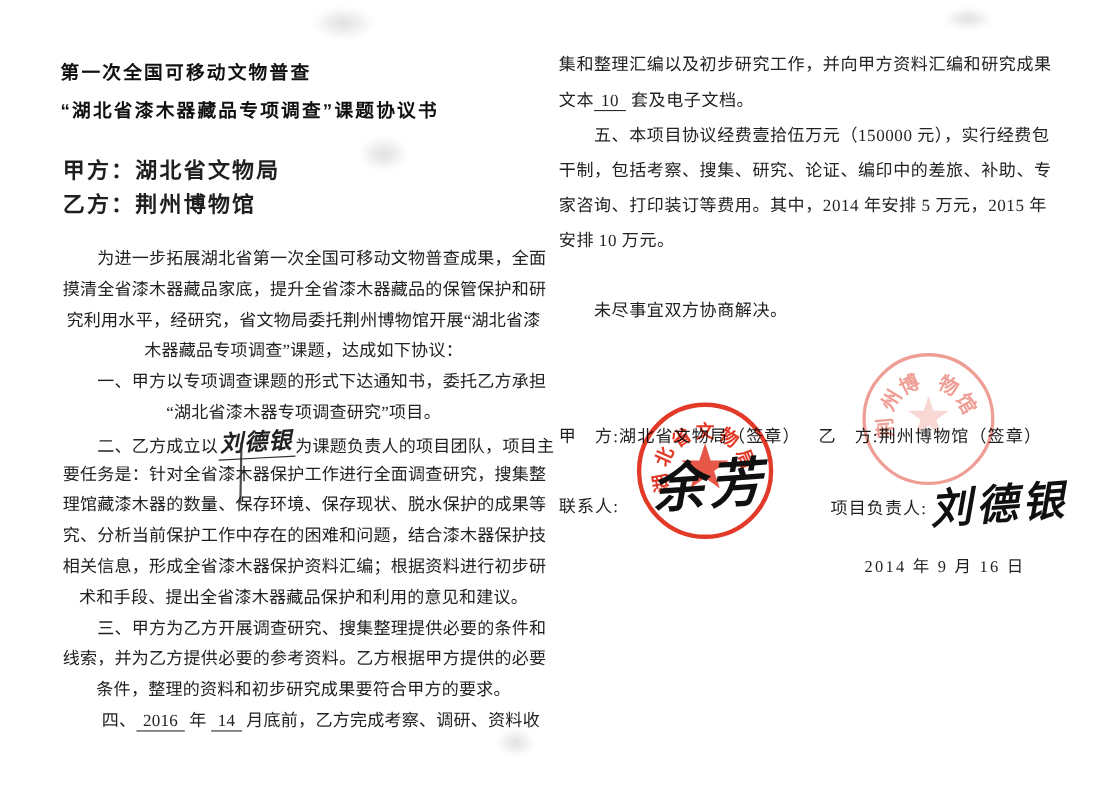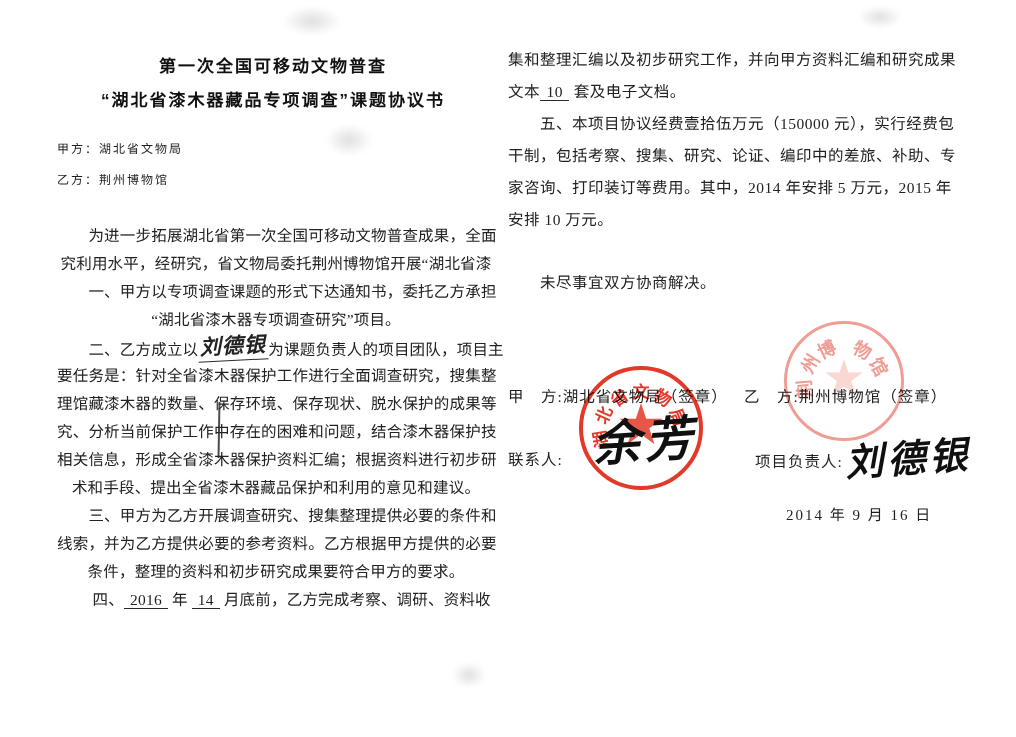--- a/index.html
+++ b/index.html
@@ -5,25 +5,25 @@
   html,body{margin:0;padding:0;}
   body{
     width:1016px;height:737px;position:relative;overflow:hidden;
     background:#ffffff;
     font-family:"Liberation Serif","DejaVu Serif",serif;
     color:#1f1f1f;
   }
   .abs{position:absolute;}
   
   .doc-title{
-    width:436px;text-align:center;font-weight:bold;
+    width:436px;text-align:left;font-weight:bold;
     font-family:"Liberation Sans","DejaVu Sans",sans-serif;
     font-size:17px;letter-spacing:2px;color:#111;
   }
-  .party-line{font-size:12px;letter-spacing:2px;}
+  .party-line{font-size:20px;letter-spacing:2px;font-weight:bold;}
   
   .tlines .tline{white-space:pre;font-size:15.5px;color:#222;}
   #left-lines .tline{height:28px;line-height:28px;letter-spacing:0.2px;}
   #right-lines .tline,#closing-lines .tline{height:32px;line-height:32px;letter-spacing:0.5px;}
   #closing-lines .tline{height:33px;line-height:33px;font-family:Liberation Serif, serif;}
   .tline .u{border-bottom:1px solid #2a2a2a;padding:0 2px;}
   .tline .hw{
     display:inline-block;font-style:italic;font-weight:600;font-size:21px;
     transform:rotate(-3deg) translateY(-2px);letter-spacing:1px;
   }
@@ -61,21 +61,23 @@
 <div class="smudge" style="left:858px;top:6px;width:44px;height:22px;"></div>
 
 <div class="abs doc-title" style="left:55px;top:52px;">第一次全国可移动文物普查</div>
 <div class="abs doc-title" style="left:55px;top:86px;">“湖北省漆木器藏品专项调查”课题协议书</div>
 
 <div class="abs party-line" style="left:57px;top:139px;">甲方：湖北省文物局</div>
 <div class="abs party-line" style="left:57px;top:170px;">乙方：荆州博物馆</div>
 
 <div id="left-lines" class="abs tlines" style="left:57px;top:222px;width:438px;text-align:center;">
     <div class="tline"><span>　　为进一步拓展湖北省第一次全国可移动文物普查成果，全面</span></div>
+    <div class="tline"><span>摸清全省漆木器藏品家底，提升全省漆木器藏品的保管保护和研</span></div>
     <div class="tline"><span>究利用水平，经研究，省文物局委托荆州博物馆开展“湖北省漆</span></div>
+    <div class="tline"><span>木器藏品专项调查”课题，达成如下协议：</span></div>
     <div class="tline"><span>　　一、甲方以专项调查课题的形式下达通知书，委托乙方承担</span></div>
     <div class="tline"><span>“湖北省漆木器专项调查研究”项目。</span></div>
     <div class="tline"><span>　　二、乙方成立以</span><span class="u hw">刘德银</span><span>为课题负责人的项目团队，项目主</span></div>
     <div class="tline"><span>要任务是：针对全省漆木器保护工作进行全面调查研究，搜集整</span></div>
     <div class="tline"><span>理馆藏漆木器的数量、保存环境、保存现状、脱水保护的成果等</span></div>
     <div class="tline"><span>究、分析当前保护工作中存在的困难和问题，结合漆木器保护技</span></div>
     <div class="tline"><span>相关信息，形成全省漆木器保护资料汇编；根据资料进行初步研</span></div>
     <div class="tline"><span>术和手段、提出全省漆木器藏品保护和利用的意见和建议。</span></div>
     <div class="tline"><span>　　三、甲方为乙方开展调查研究、搜集整理提供必要的条件和</span></div>
     <div class="tline"><span>线索，并为乙方提供必要的参考资料。乙方根据甲方提供的必要</span></div>

